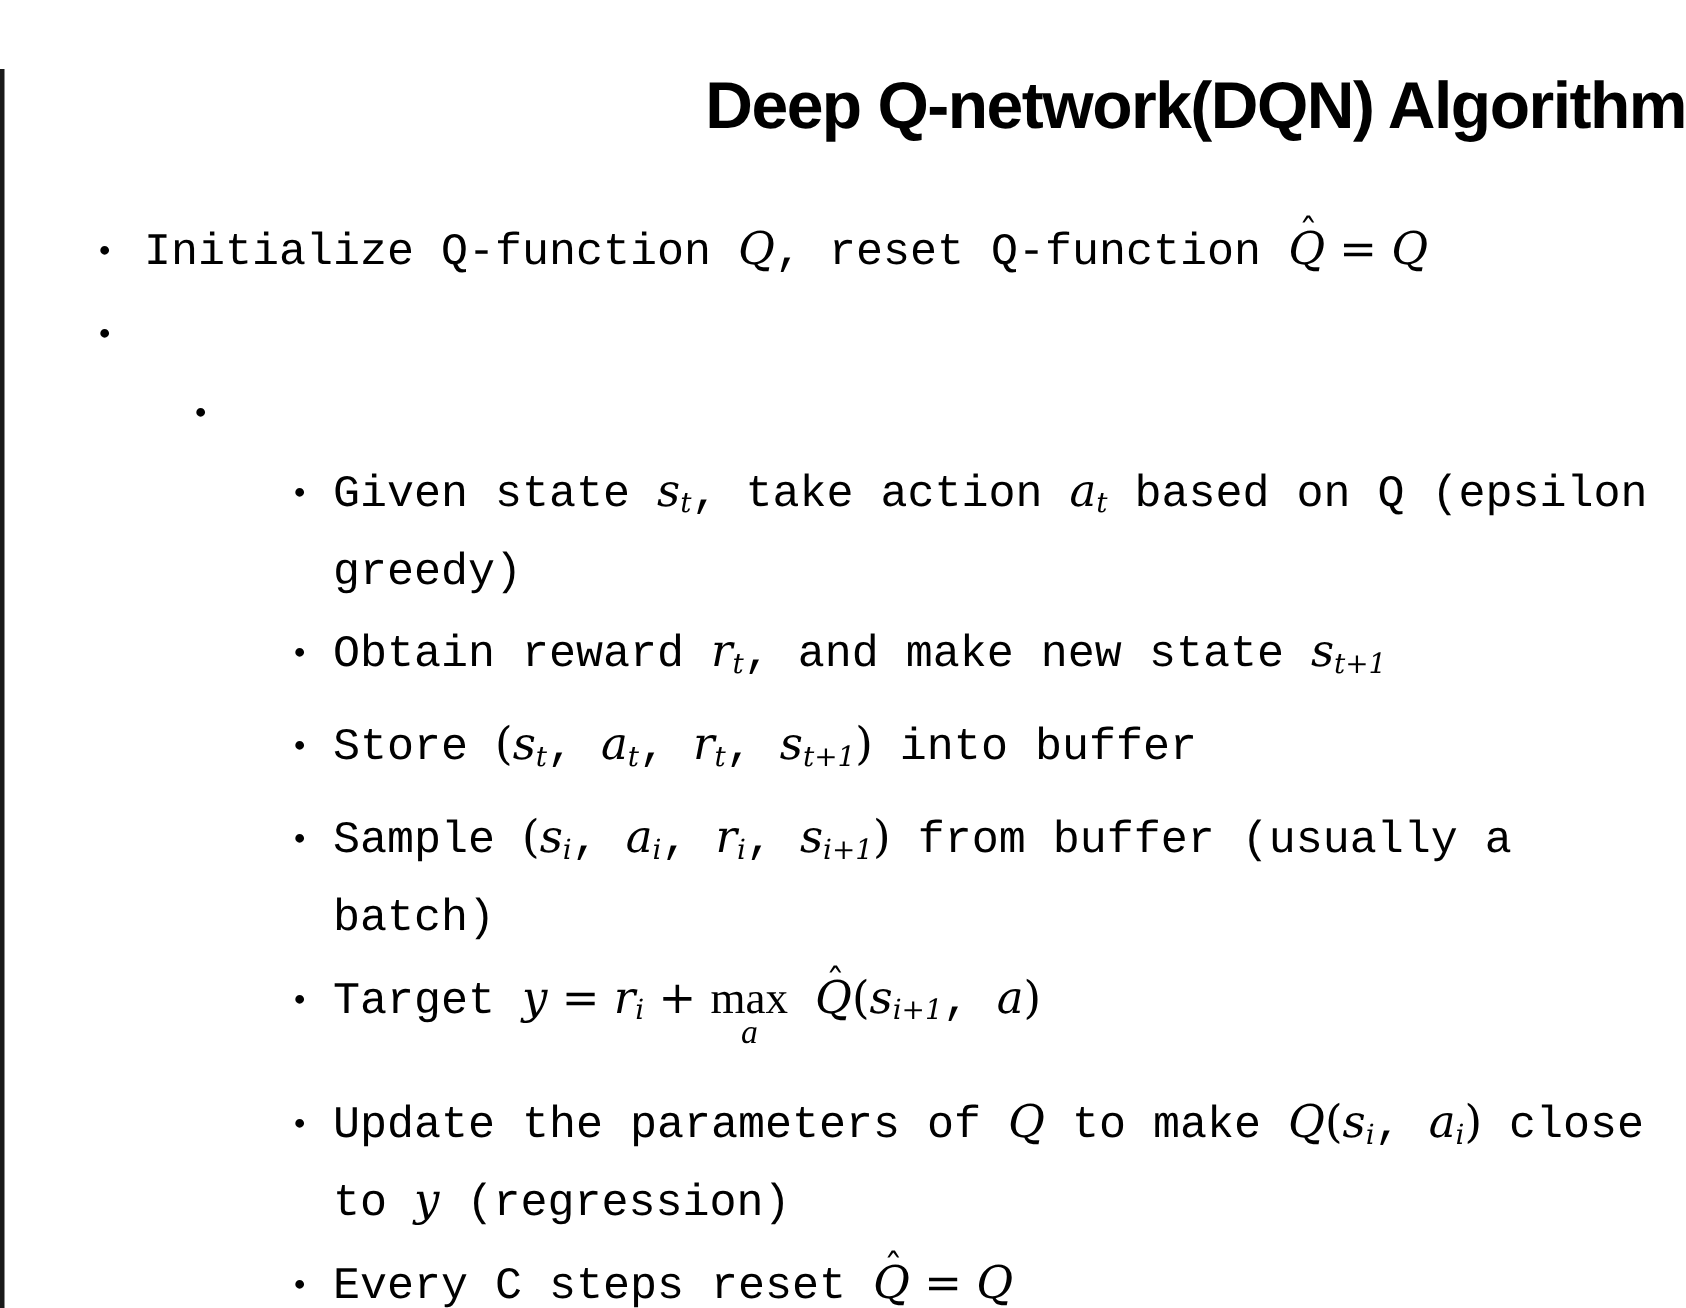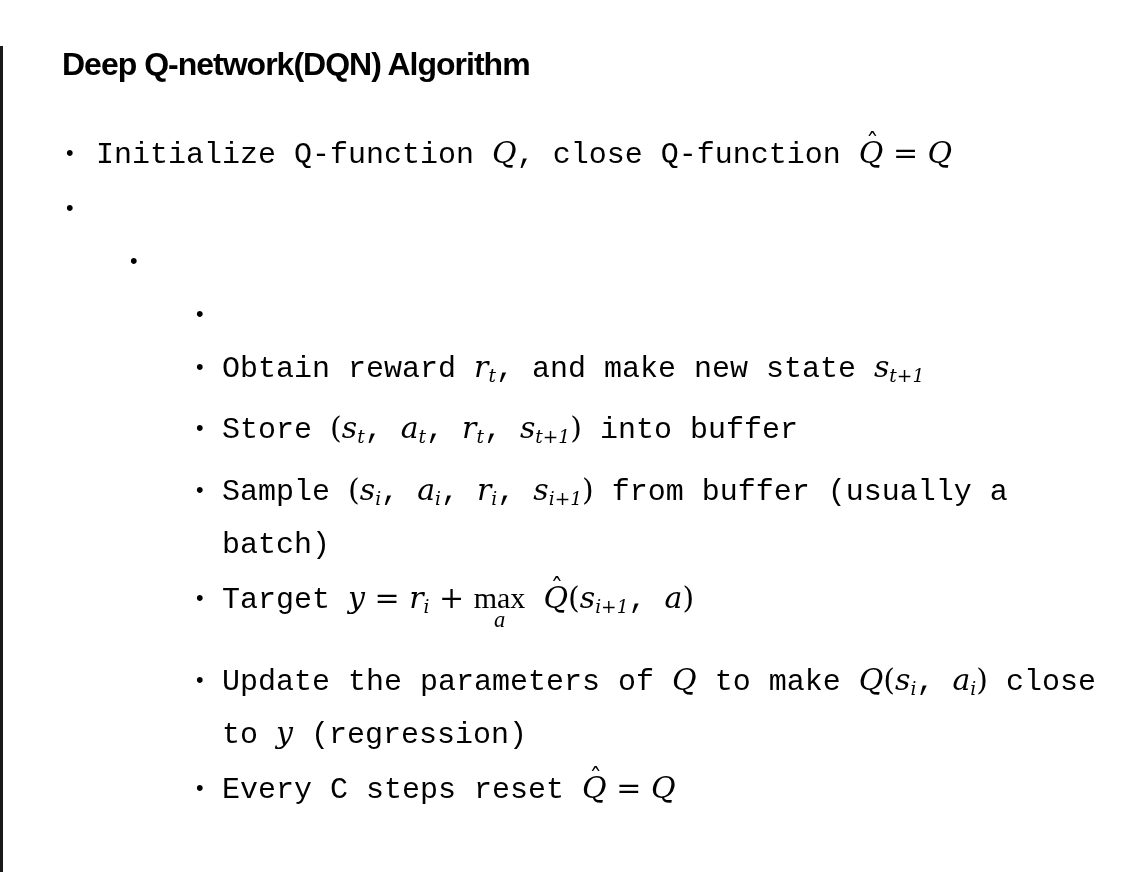--- a/index.html
+++ b/index.html
@@ -6,22 +6,23 @@
   body {
     width:1124px; height:872px; overflow:hidden;
     font-family:"Liberation Sans", sans-serif;
     color:#000000;
   }
   .slide { position:relative; width:1124px; height:872px; background:#ffffff; }
   .edge-bar { position:absolute; left:0; top:0; width:3px; height:872px; background:#1a1a1a; }
 
   .slide-title {
     margin:46px 0 0 62px;
-    font-size:32px; font-weight:bold; letter-spacing:-1px;
+    font-size:44px; font-weight:bold; letter-spacing:-1px;
     line-height:1.15;
+    text-align:right;
   }
 
   .bullet-list { margin-top:48px; font-size:30px; }
   .bullet-row { display:flex; align-items:flex-start; margin-bottom:9px; }
   .bullet-row.has-lim { margin-bottom:30px; }
   .level-1 { padding-left:66px; }
   .level-2 { padding-left:130px; }
   .level-3 { padding-left:196px; }
   .level-1 .bullet-glyph { width:30px; }
   .level-2 .bullet-glyph { width:30px; }
@@ -50,30 +51,31 @@
 </style>
 </head>
 <body>
 
 <div class="slide">
   <div class="edge-bar"></div>
   <h1 class="slide-title">Deep Q-network(DQN) Algorithm</h1>
   <div class="bullet-list">
       <div class="bullet-row level-1">
         <span class="bullet-glyph">•</span>
-        <div class="bullet-content"><span class="seg-t">Initialize Q-function </span><span class="seg-m">Q</span><span class="seg-t">, close Q-function </span><span class="seg-m hat">Q<span class="hat-mark">ˆ</span></span><span class="seg-mo"> = </span><span class="seg-m">Q</span></div>
+        <div class="bullet-content"><span class="seg-t">Initialize Q-function </span><span class="seg-m">Q</span><span class="seg-t">, reset Q-function </span><span class="seg-m hat">Q<span class="hat-mark">ˆ</span></span><span class="seg-mo"> = </span><span class="seg-m">Q</span></div>
       </div>
       <div class="bullet-row level-1">
         <span class="bullet-glyph">•</span>
       </div>
       <div class="bullet-row level-2">
         <span class="bullet-glyph">•</span>
       </div>
       <div class="bullet-row level-3">
         <span class="bullet-glyph">•</span>
+        <div class="bullet-content"><span class="seg-t">Given state </span><span class="seg-m">s<span class="seg-sub">t</span></span><span class="seg-t">, take action </span><span class="seg-m">a<span class="seg-sub">t</span></span><span class="seg-t"> based on Q (epsilon</span><br><span class="seg-t">greedy)</span></div>
       </div>
       <div class="bullet-row level-3">
         <span class="bullet-glyph">•</span>
         <div class="bullet-content"><span class="seg-t">Obtain reward </span><span class="seg-m">r<span class="seg-sub">t</span></span><span class="seg-t">, and make new state </span><span class="seg-m">s<span class="seg-sub">t+1</span></span></div>
       </div>
       <div class="bullet-row level-3">
         <span class="bullet-glyph">•</span>
         <div class="bullet-content"><span class="seg-t">Store </span><span class="seg-mo">(</span><span class="seg-m">s<span class="seg-sub">t</span></span><span class="seg-t">, </span><span class="seg-m">a<span class="seg-sub">t</span></span><span class="seg-t">, </span><span class="seg-m">r<span class="seg-sub">t</span></span><span class="seg-t">, </span><span class="seg-m">s<span class="seg-sub">t+1</span></span><span class="seg-mo">)</span><span class="seg-t"> into buffer</span></div>
       </div>
       <div class="bullet-row level-3">

